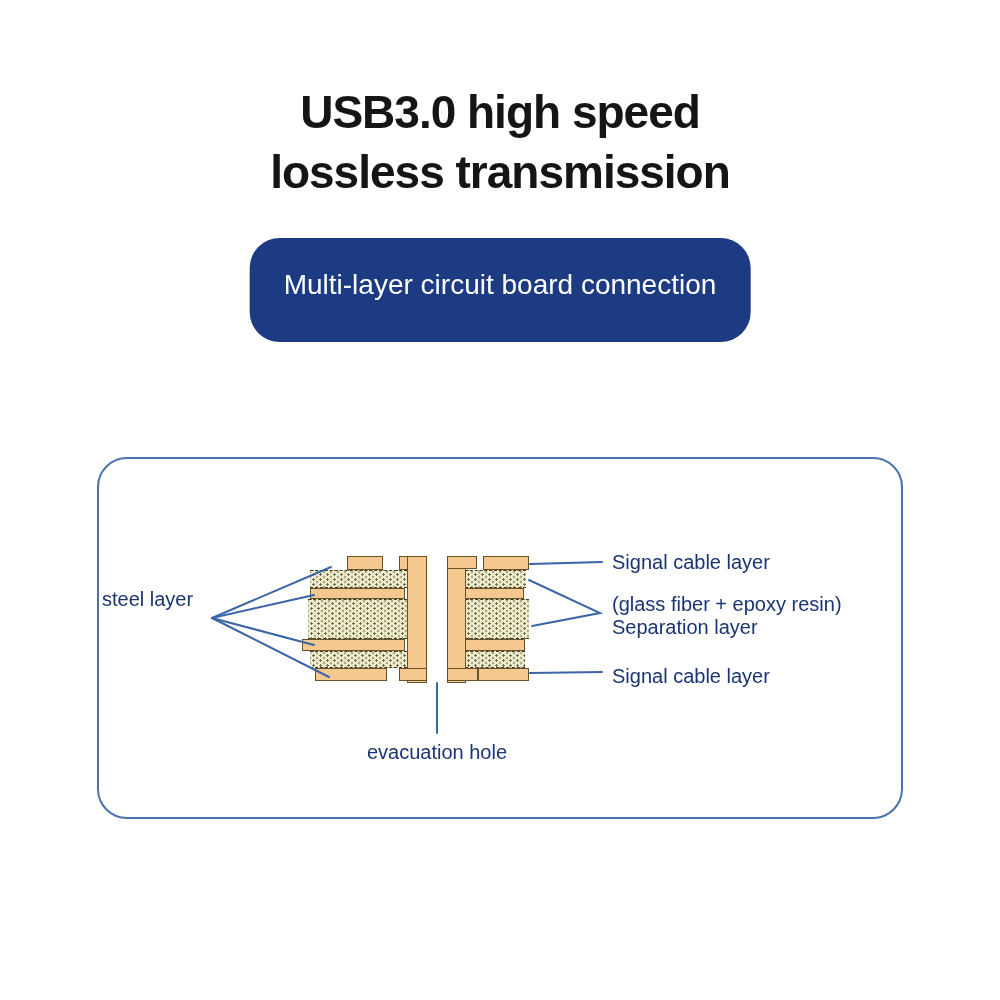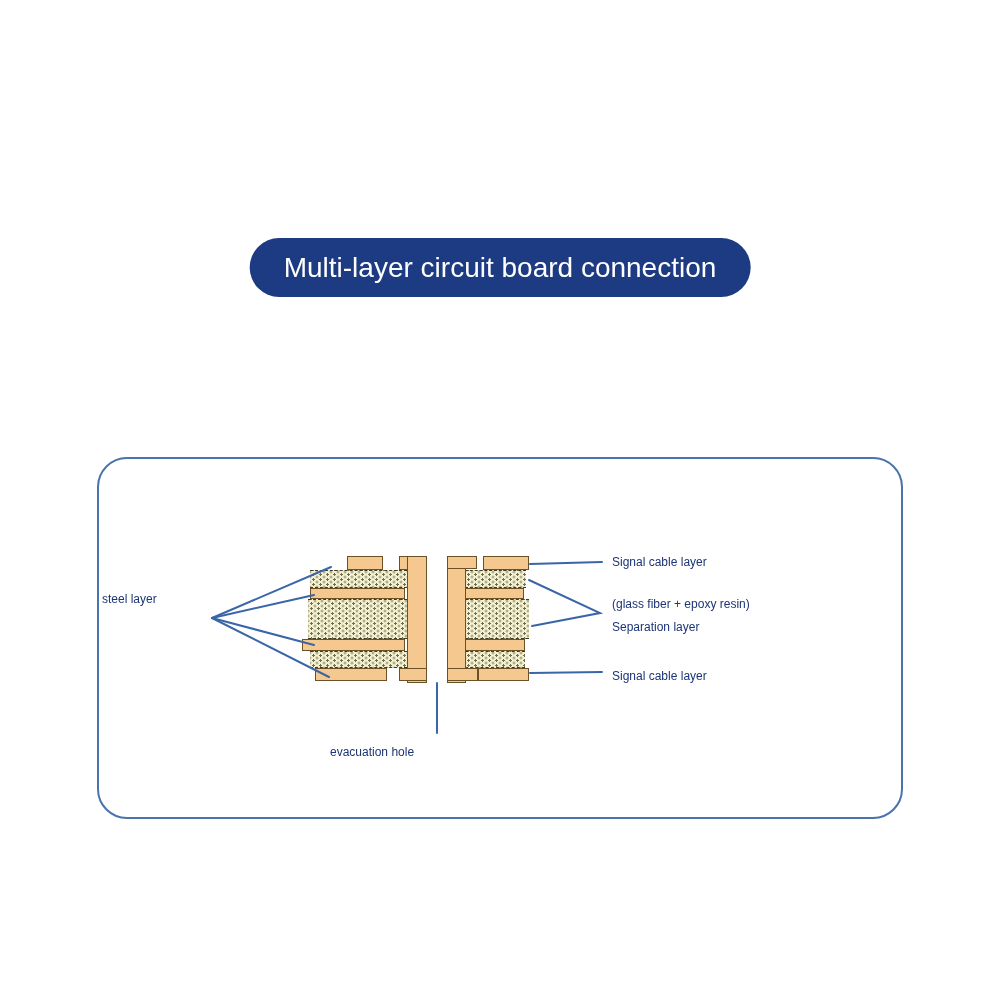--- a/index.html
+++ b/index.html
@@ -3,48 +3,52 @@
 <meta charset="utf-8">
 <style>
   html,body{margin:0;padding:0;background:#ffffff;}
   #page{position:relative;width:1000px;height:1000px;background:#ffffff;overflow:hidden;
         font-family:"Liberation Sans", sans-serif;}
   .title{position:absolute;top:82px;left:0;width:100%;text-align:center;
          font-weight:700;font-size:46px;line-height:60px;color:var(--title_text);
          letter-spacing:-1px;}
   .badge{position:absolute;top:238px;left:50%;transform:translateX(-50%);
          background:var(--badge_bg);color:var(--badge_text);
-         font-size:28px;line-height:59px;height:59px;padding:0 34px;
+         font-size:28px;line-height:59px;height:70px;padding:17px 34px;
          border-radius:30px;white-space:nowrap;font-weight:400;}
   .panel{position:absolute;left:97px;top:457px;width:806px;height:362px;
          border:2px solid var(--panel_border);border-radius:30px;background:#ffffff;
          box-sizing:border-box;}
   .cu{position:absolute;background:var(--copper);
       border:1px solid var(--copper_outline);box-sizing:border-box;}
   .fb{position:absolute;background-color:var(--fiber_bg);
       background-image:
         radial-gradient(circle, var(--fiber_dot) 1.1px, transparent 1.4px),
         radial-gradient(circle, var(--fiber_dot2) 1px, transparent 1.3px);
       background-size:7px 5px,7px 5px;background-position:0 1px,3.5px 3.5px;
       border-top:1px dashed #3d3b25;border-bottom:1px dashed #3d3b25;
       box-sizing:border-box;}
   .lines{position:absolute;left:0;top:0;width:1000px;height:1000px;pointer-events:none;}
   .ln{stroke:var(--line);stroke-width:2;fill:none;stroke-linecap:round;}
-  .lbl{position:absolute;font-size:12px;color:var(--label_text);line-height:23px;}
+  .lbl{position:absolute;font-size:20px;color:var(--label_text);line-height:23px;}
   .lbl-steel{left:102px;top:588px;}
   .lbl-sig-top{left:612px;top:551px;}
   .lbl-sep{left:612px;top:593px;}
   .lbl-sig-bottom{left:612px;top:665px;}
-  .lbl-evac{left:330px;top:741px;width:214px;text-align:left;}
+  .lbl-evac{left:330px;top:741px;width:214px;text-align:center;}
 </style>
 </head>
 <body>
 
 <div id="page">
 
+  <div class="title">
+    <div>USB3.0 high speed</div>
+    <div>lossless transmission</div>
+  </div>
 
   <div class="badge">Multi-layer circuit board connection</div>
 
   <div class="panel"></div>
 
   <div class="fb" style="left:310px;top:570px;width:97px;height:18px;"></div>
   <div class="fb" style="left:308px;top:599px;width:99px;height:40px;"></div>
   <div class="fb" style="left:310px;top:651px;width:97px;height:17px;"></div>
 
   <div class="fb" style="left:465px;top:570px;width:61px;height:18px;"></div>

